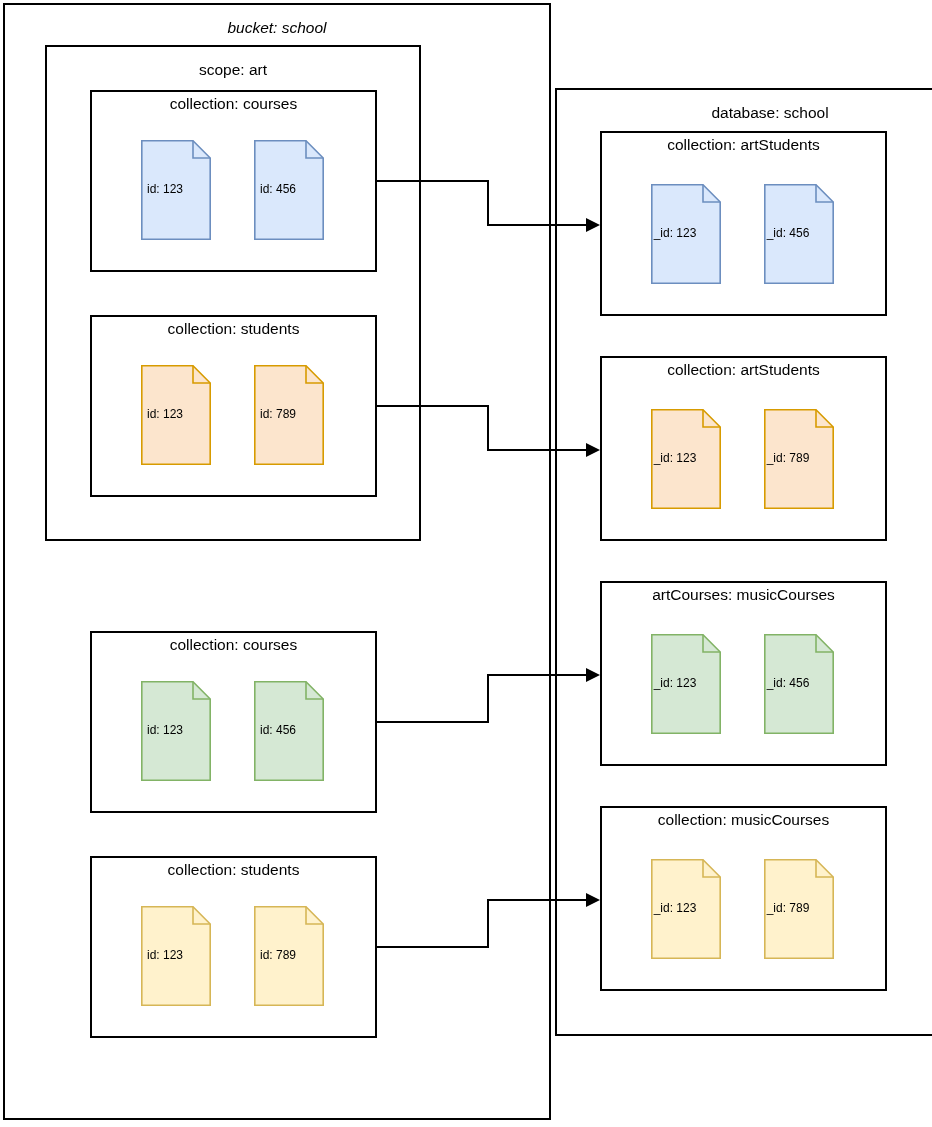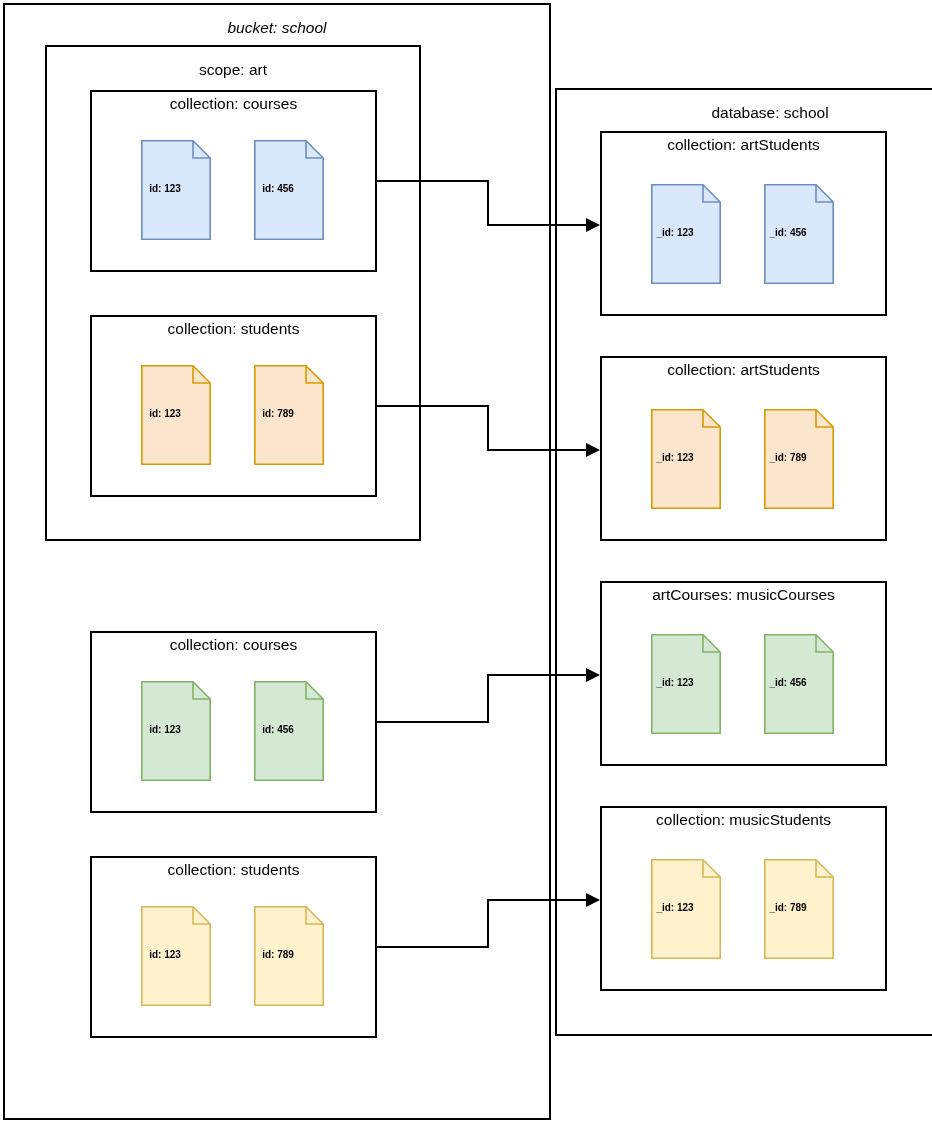--- a/index.html
+++ b/index.html
@@ -40,26 +40,25 @@
     width: 70px;
     height: 100px;
   }
   .doc svg { display: block; width: 70px; height: 100px; }
   .doc-label {
     position: absolute;
     left: 0;
     width: 48px;
     top: 42px;
     text-align: center;
-    font-size: 10px;
+    font-size: 12px;
     color: #000000;
     line-height: 14px;
     white-space: nowrap;
     pointer-events: none;
-    font-weight: bold;
   }
 
   
   .conn {
     position: absolute;
     left: 0;
     top: 0;
     width: 932px;
     height: 1127px;
     pointer-events: none;
@@ -212,21 +211,21 @@
   </div>
   <div class="doc" style="left:764px; top:634px;">
     <svg viewBox="0 0 70 100" xmlns="http://www.w3.org/2000/svg">
       <path d="M0.8 0.8 H52 L69.2 18 V99.2 H0.8 Z" fill="#d5e8d4" stroke="#82b366" stroke-width="1.6" stroke-linejoin="miter"></path>
       <path d="M52 0.8 V18 H69.2" fill="none" stroke="#82b366" stroke-width="1.6" stroke-linejoin="miter"></path>
     </svg>
     <div class="doc-label">_id: 456</div>
   </div>
 
   <div class="box" style="left:600px; top:806px; width:287px; height:185px;">
-    <div class="box-title title-inner">collection: musicStudents</div>
+    <div class="box-title title-inner">collection: musicCourses</div>
   </div>
   <div class="doc" style="left:651px; top:859px;">
     <svg viewBox="0 0 70 100" xmlns="http://www.w3.org/2000/svg">
       <path d="M0.8 0.8 H52 L69.2 18 V99.2 H0.8 Z" fill="#fff2cc" stroke="#d6b656" stroke-width="1.6" stroke-linejoin="miter"></path>
       <path d="M52 0.8 V18 H69.2" fill="none" stroke="#d6b656" stroke-width="1.6" stroke-linejoin="miter"></path>
     </svg>
     <div class="doc-label">_id: 123</div>
   </div>
   <div class="doc" style="left:764px; top:859px;">
     <svg viewBox="0 0 70 100" xmlns="http://www.w3.org/2000/svg">

